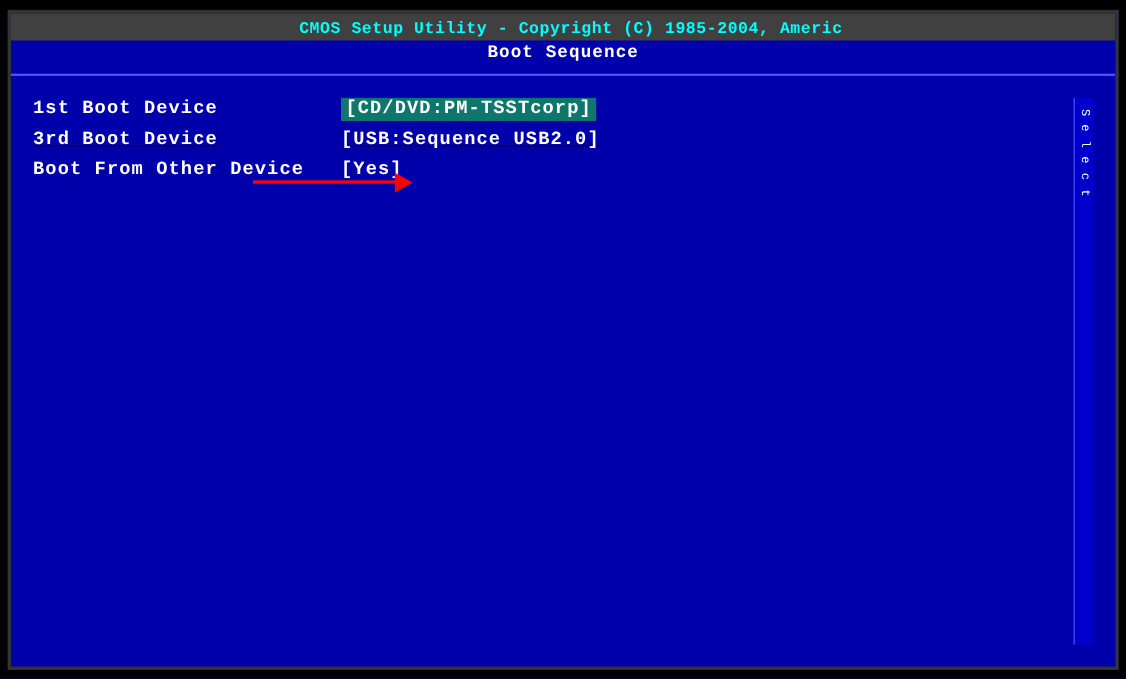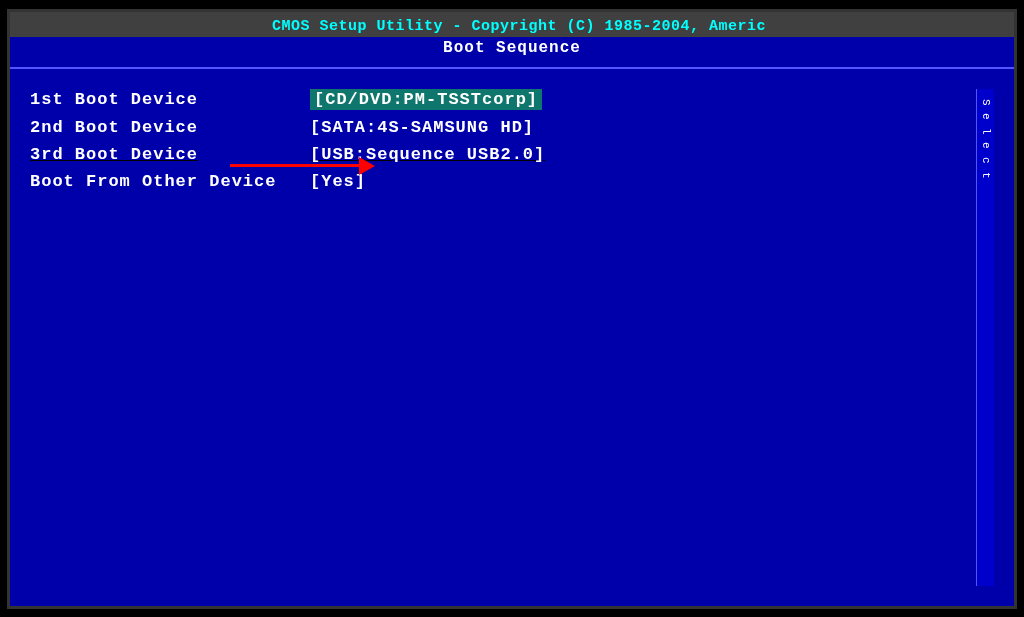--- a/index.html
+++ b/index.html
@@ -155,24 +155,20 @@
   <div class="divider"></div>
 
   <div class="content">
     <div class="left-panel">
 
       <div class="boot-row">
         <span class="boot-label">1st Boot Device</span>
         <span class="boot-value highlighted">[CD/DVD:PM-TSSTcorp]</span>
       </div>
 
-      <div class="boot-row">
-        <span class="boot-label">2nd Boot Device</span>
-        <span class="boot-value">[SATA:4S-SAMSUNG HD]</span>
-      </div>
 
       <div class="boot-row" style="position:relative;text-decoration:underline;">
         <span class="boot-label">3rd Boot Device</span>
         <span class="boot-value">[USB:Sequence USB2.0]</span>
       </div>
 
       <div class="boot-row">
         <span class="boot-label">Boot From Other Device</span>
         <span class="boot-value">[Yes]</span>
       </div>

